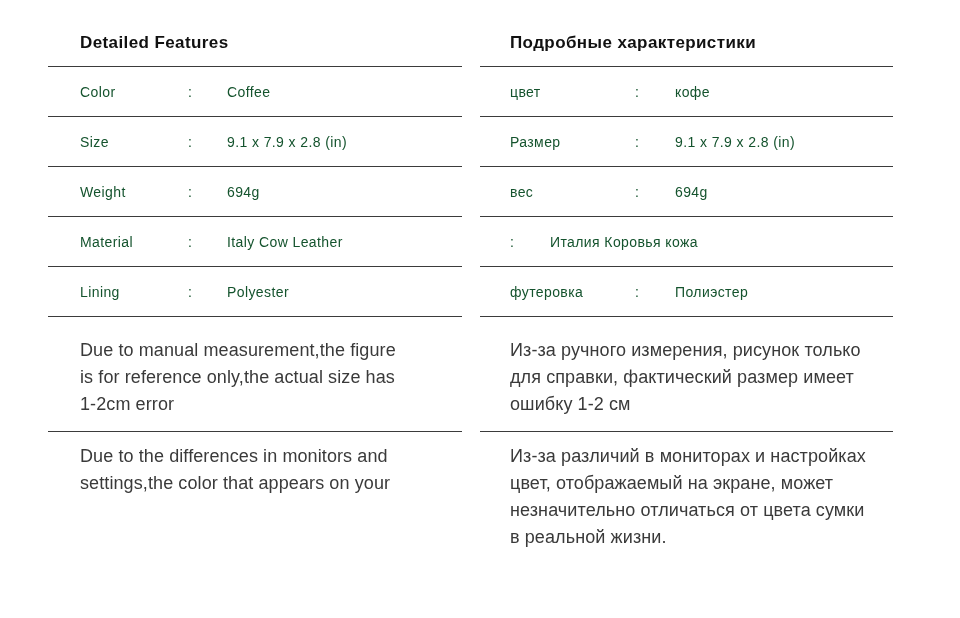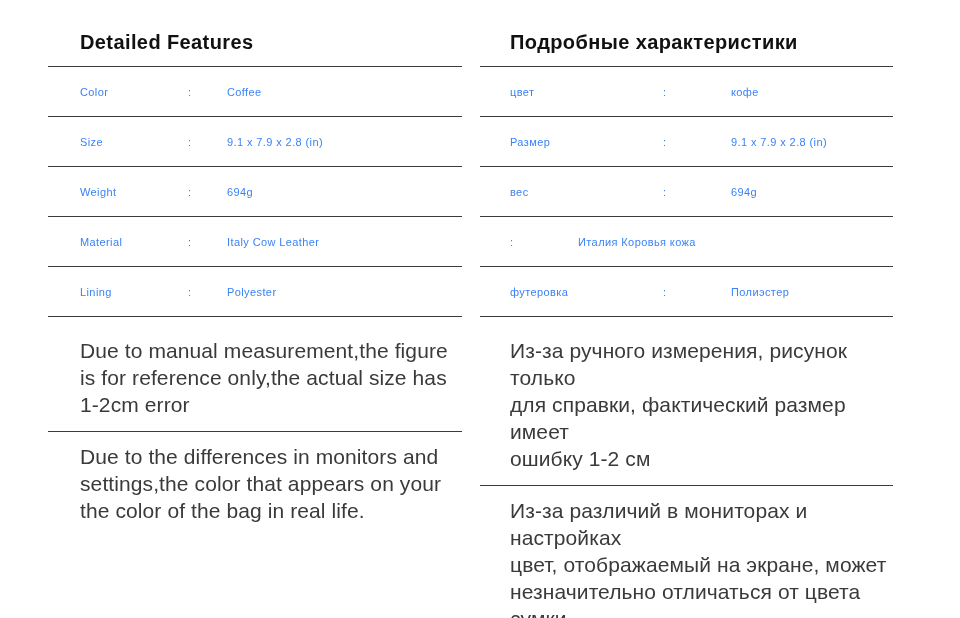--- a/index.html
+++ b/index.html
@@ -18,51 +18,51 @@
   .col {
     position: absolute;
     top: 0;
   }
   .col-en { left: 48px;  width: 414px; }
   .col-ru { left: 480px; width: 413px; }
 
   .title {
     margin: 0;
     padding: 29px 0 10px 32px;
-    font-size: 20px;
+    font-size: 17px;
     line-height: 27px;
     font-weight: 700;
     letter-spacing: 0.4px;
     color: #111111;
     border-bottom: 1.5px solid #3b3b3b;
   }
   .col-ru .title { padding-left: 30px; }
 
   .row {
     box-sizing: border-box;
     height: 50px;
     display: flex;
     align-items: center;
     padding-left: 32px;
     border-bottom: 1.5px solid #3b3b3b;
-    font-size: 11px;
+    font-size: 14px;
     letter-spacing: 0.4px;
-    color: #3b82f6;
+    color: #14532d;
   }
-  .col-ru .row { padding-left: 30px; gap: 28px; }
+  .col-ru .row { padding-left: 30px; }
 
   .row .label { width: 108px; flex: none; }
   .col-ru .row .label { width: 125px; }
   .row .colon { width: 39px; flex: none; }
   .col-ru .row .colon { width: 40px; }
   .row .value { flex: 1; white-space: nowrap; }
 
   .note {
     padding: 20px 4px 13px 32px;
-    font-size: 21px;
+    font-size: 18px;
     line-height: 27px;
     letter-spacing: 0.1px;
     color: #3a3a3a;
   }
   .col-ru .note { padding-left: 30px; }
   .note-first { border-bottom: 1.5px solid #3b3b3b; }
   .note-second { padding-top: 11px; }
 </style>
 </head>
 <body>
@@ -100,21 +100,20 @@
 
     <div class="note note-first">
       <div class="note-line">Due to manual measurement,the figure</div>
       <div class="note-line">is for reference only,the actual size has</div>
       <div class="note-line">1-2cm error</div>
     </div>
 
     <div class="note note-second">
       <div class="note-line">Due to the differences in monitors and</div>
       <div class="note-line">settings,the color that appears on your</div>
-      <div class="note-line">the color of the bag in real life.</div>
     </div>
   </section>
 
   <section class="col col-ru">
     <h2 class="title">Подробные характеристики</h2>
 
     <div class="row">
       <span class="label">цвет</span>
       <span class="colon">:</span>
       <span class="value">кофе</span>

